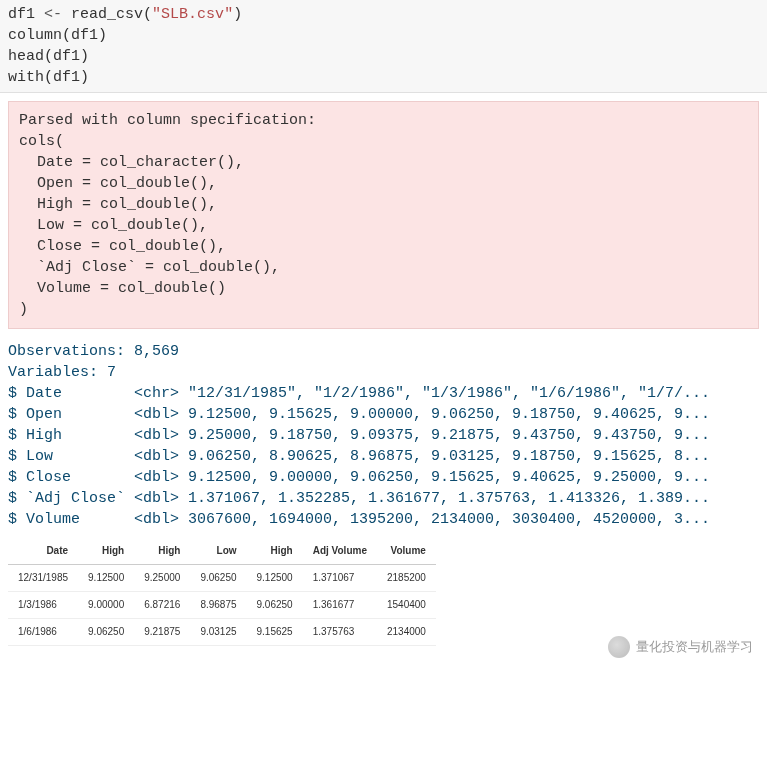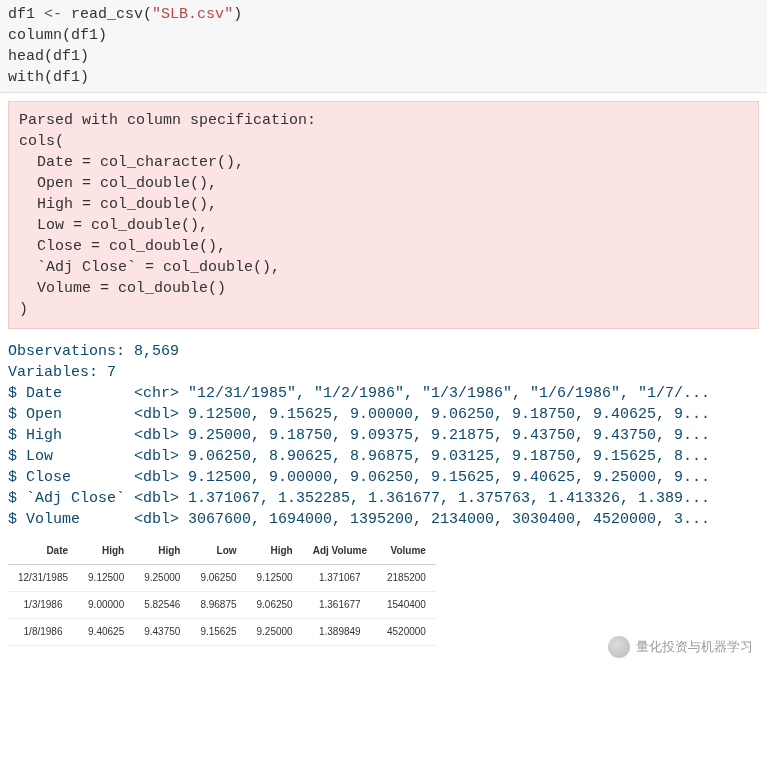--- a/index.html
+++ b/index.html
@@ -44,21 +44,21 @@
     font-size: 10px;
     color: #333;
   }
   table.data-head th {
     text-align: right;
     font-weight: bold;
     padding: 6px 10px;
     border-bottom: 1px solid #ccc;
   }
   table.data-head td {
-    text-align: center;
+    text-align: left;
     padding: 6px 10px;
     border-bottom: 1px solid #eee;
     white-space: nowrap;
   }
   .watermark {
     position: absolute;
     right: 14px;
     bottom: 8px;
     font-family: Arial, sans-serif;
     font-size: 13px;
@@ -124,34 +124,34 @@
           <td>9.12500</td>
           <td>9.25000</td>
           <td>9.06250</td>
           <td>9.12500</td>
           <td>1.371067</td>
           <td>2185200</td>
         </tr>
         <tr>
           <td>1/3/1986</td>
           <td>9.00000</td>
-          <td>5.82546</td>
+          <td>6.87216</td>
           <td>8.96875</td>
           <td>9.06250</td>
           <td>1.361677</td>
           <td>1540400</td>
         </tr>
         <tr>
-          <td>1/8/1986</td>
-          <td>9.40625</td>
-          <td>9.43750</td>
+          <td>1/6/1986</td>
+          <td>9.06250</td>
+          <td>9.21875</td>
+          <td>9.03125</td>
           <td>9.15625</td>
-          <td>9.25000</td>
-          <td>1.389849</td>
-          <td>4520000</td>
+          <td>1.375763</td>
+          <td>2134000</td>
         </tr>
       </tbody>
   </table>
 </div>
 
 <div class="watermark">
   <span class="wm-icon"></span>
   <span>量化投资与机器学习</span>
 </div>
 

